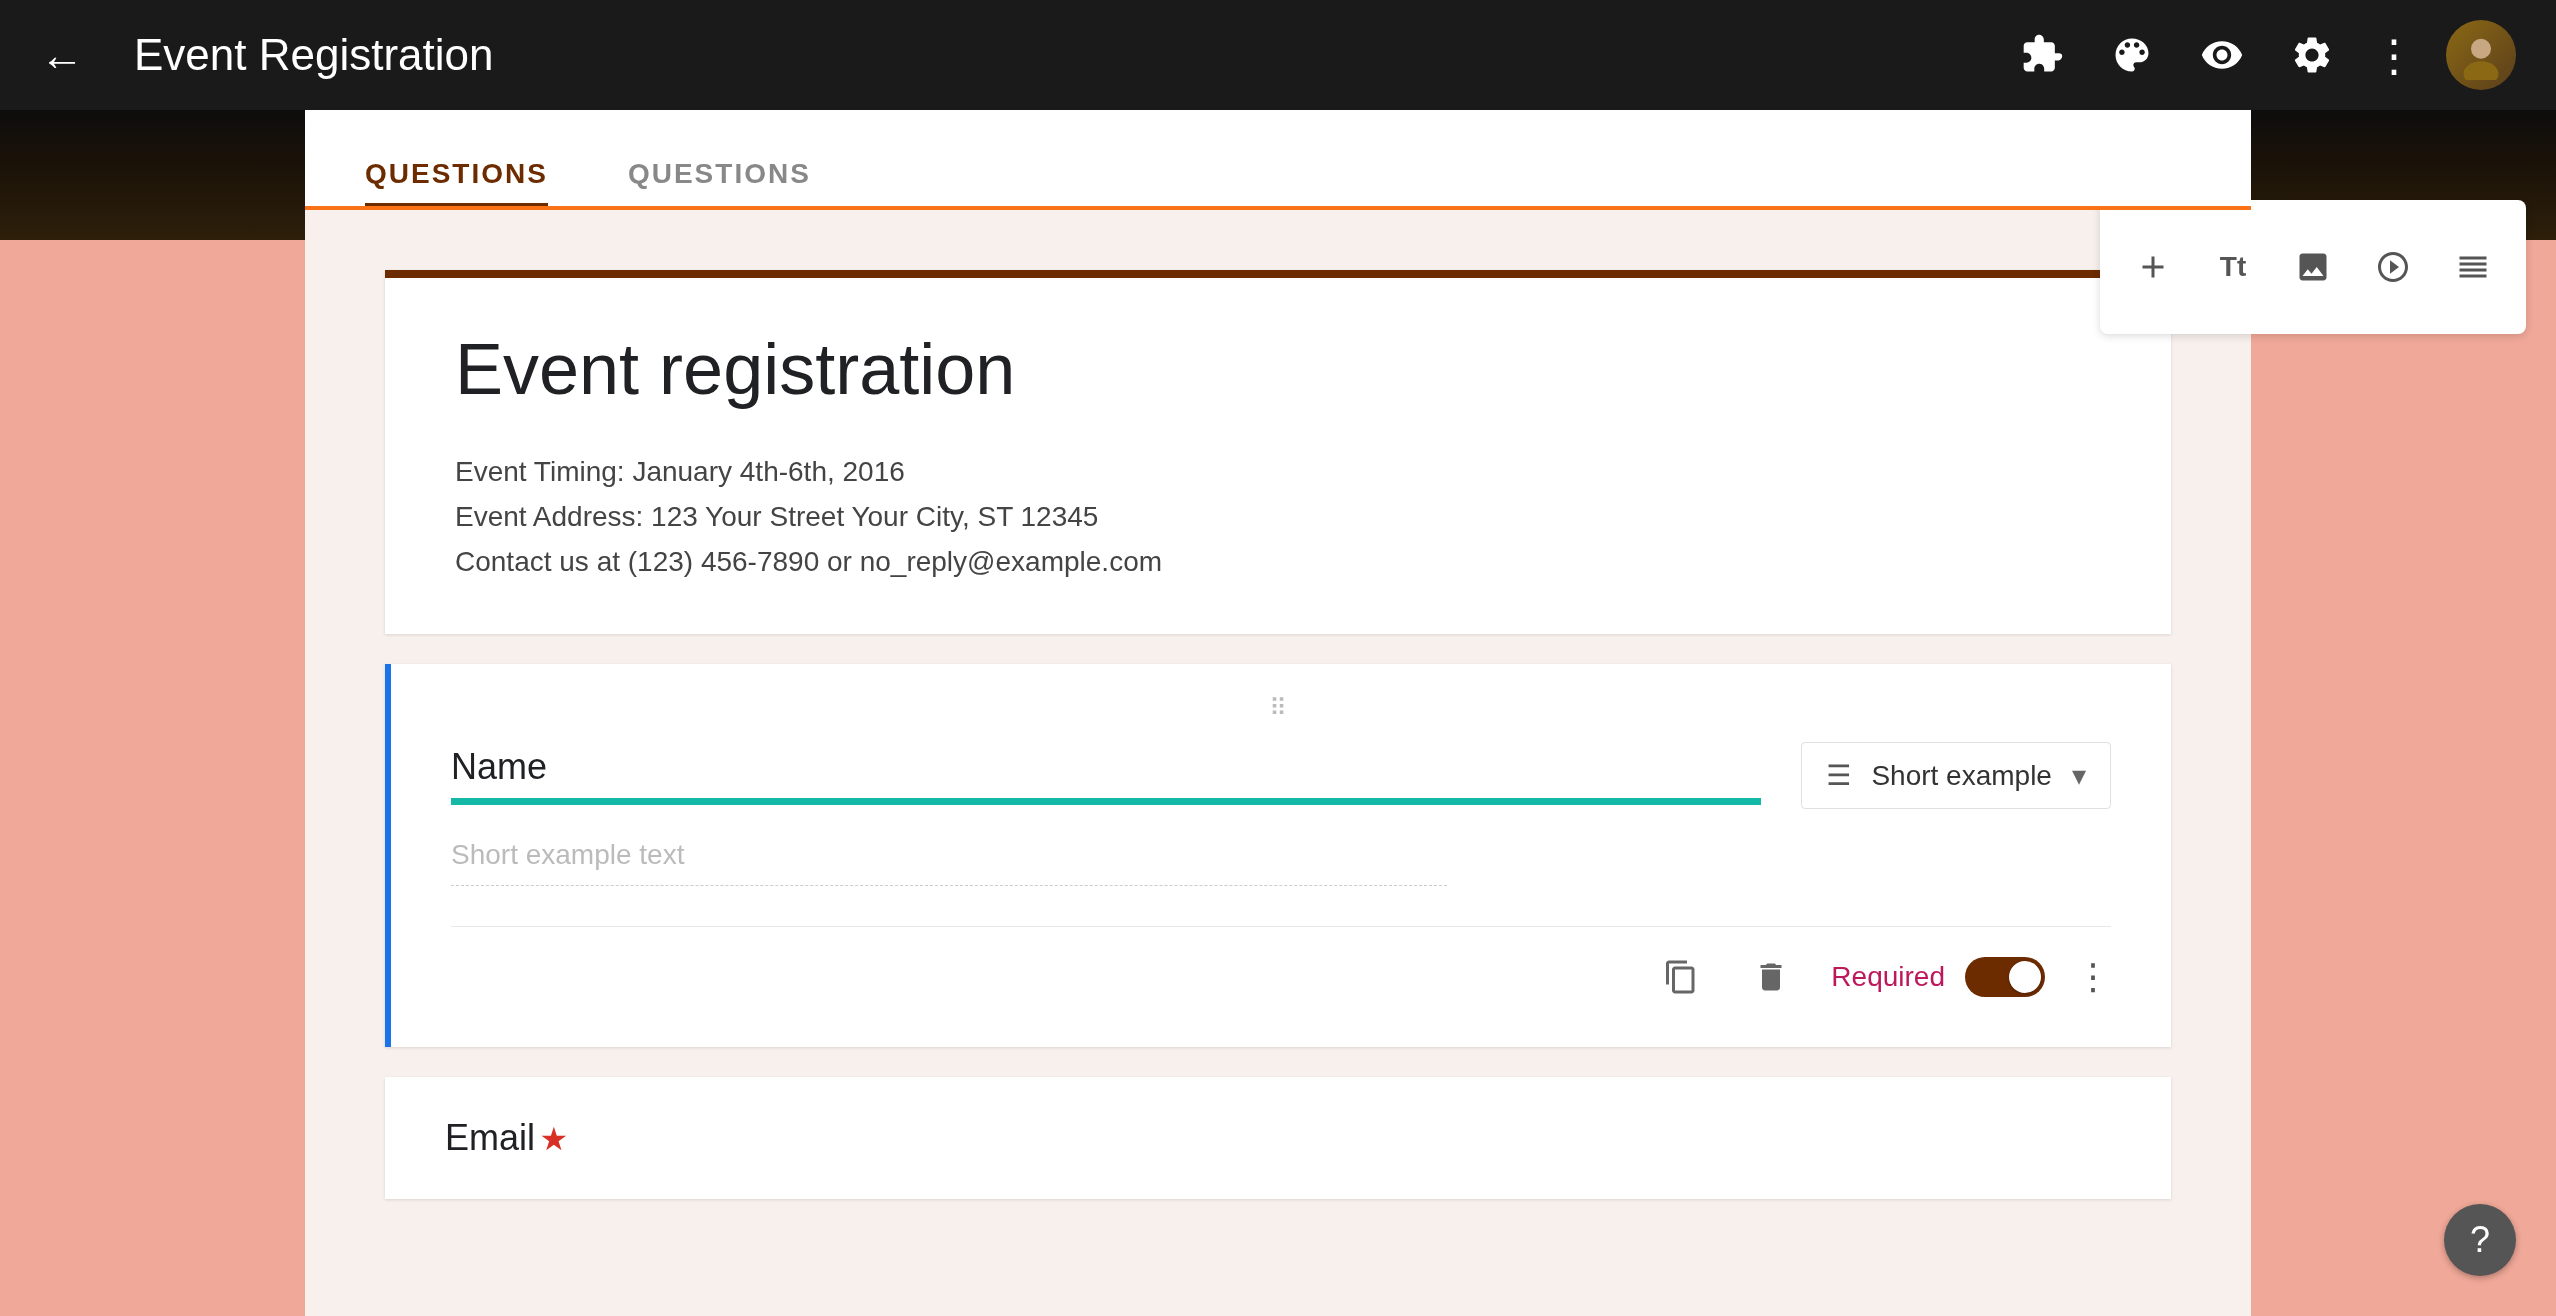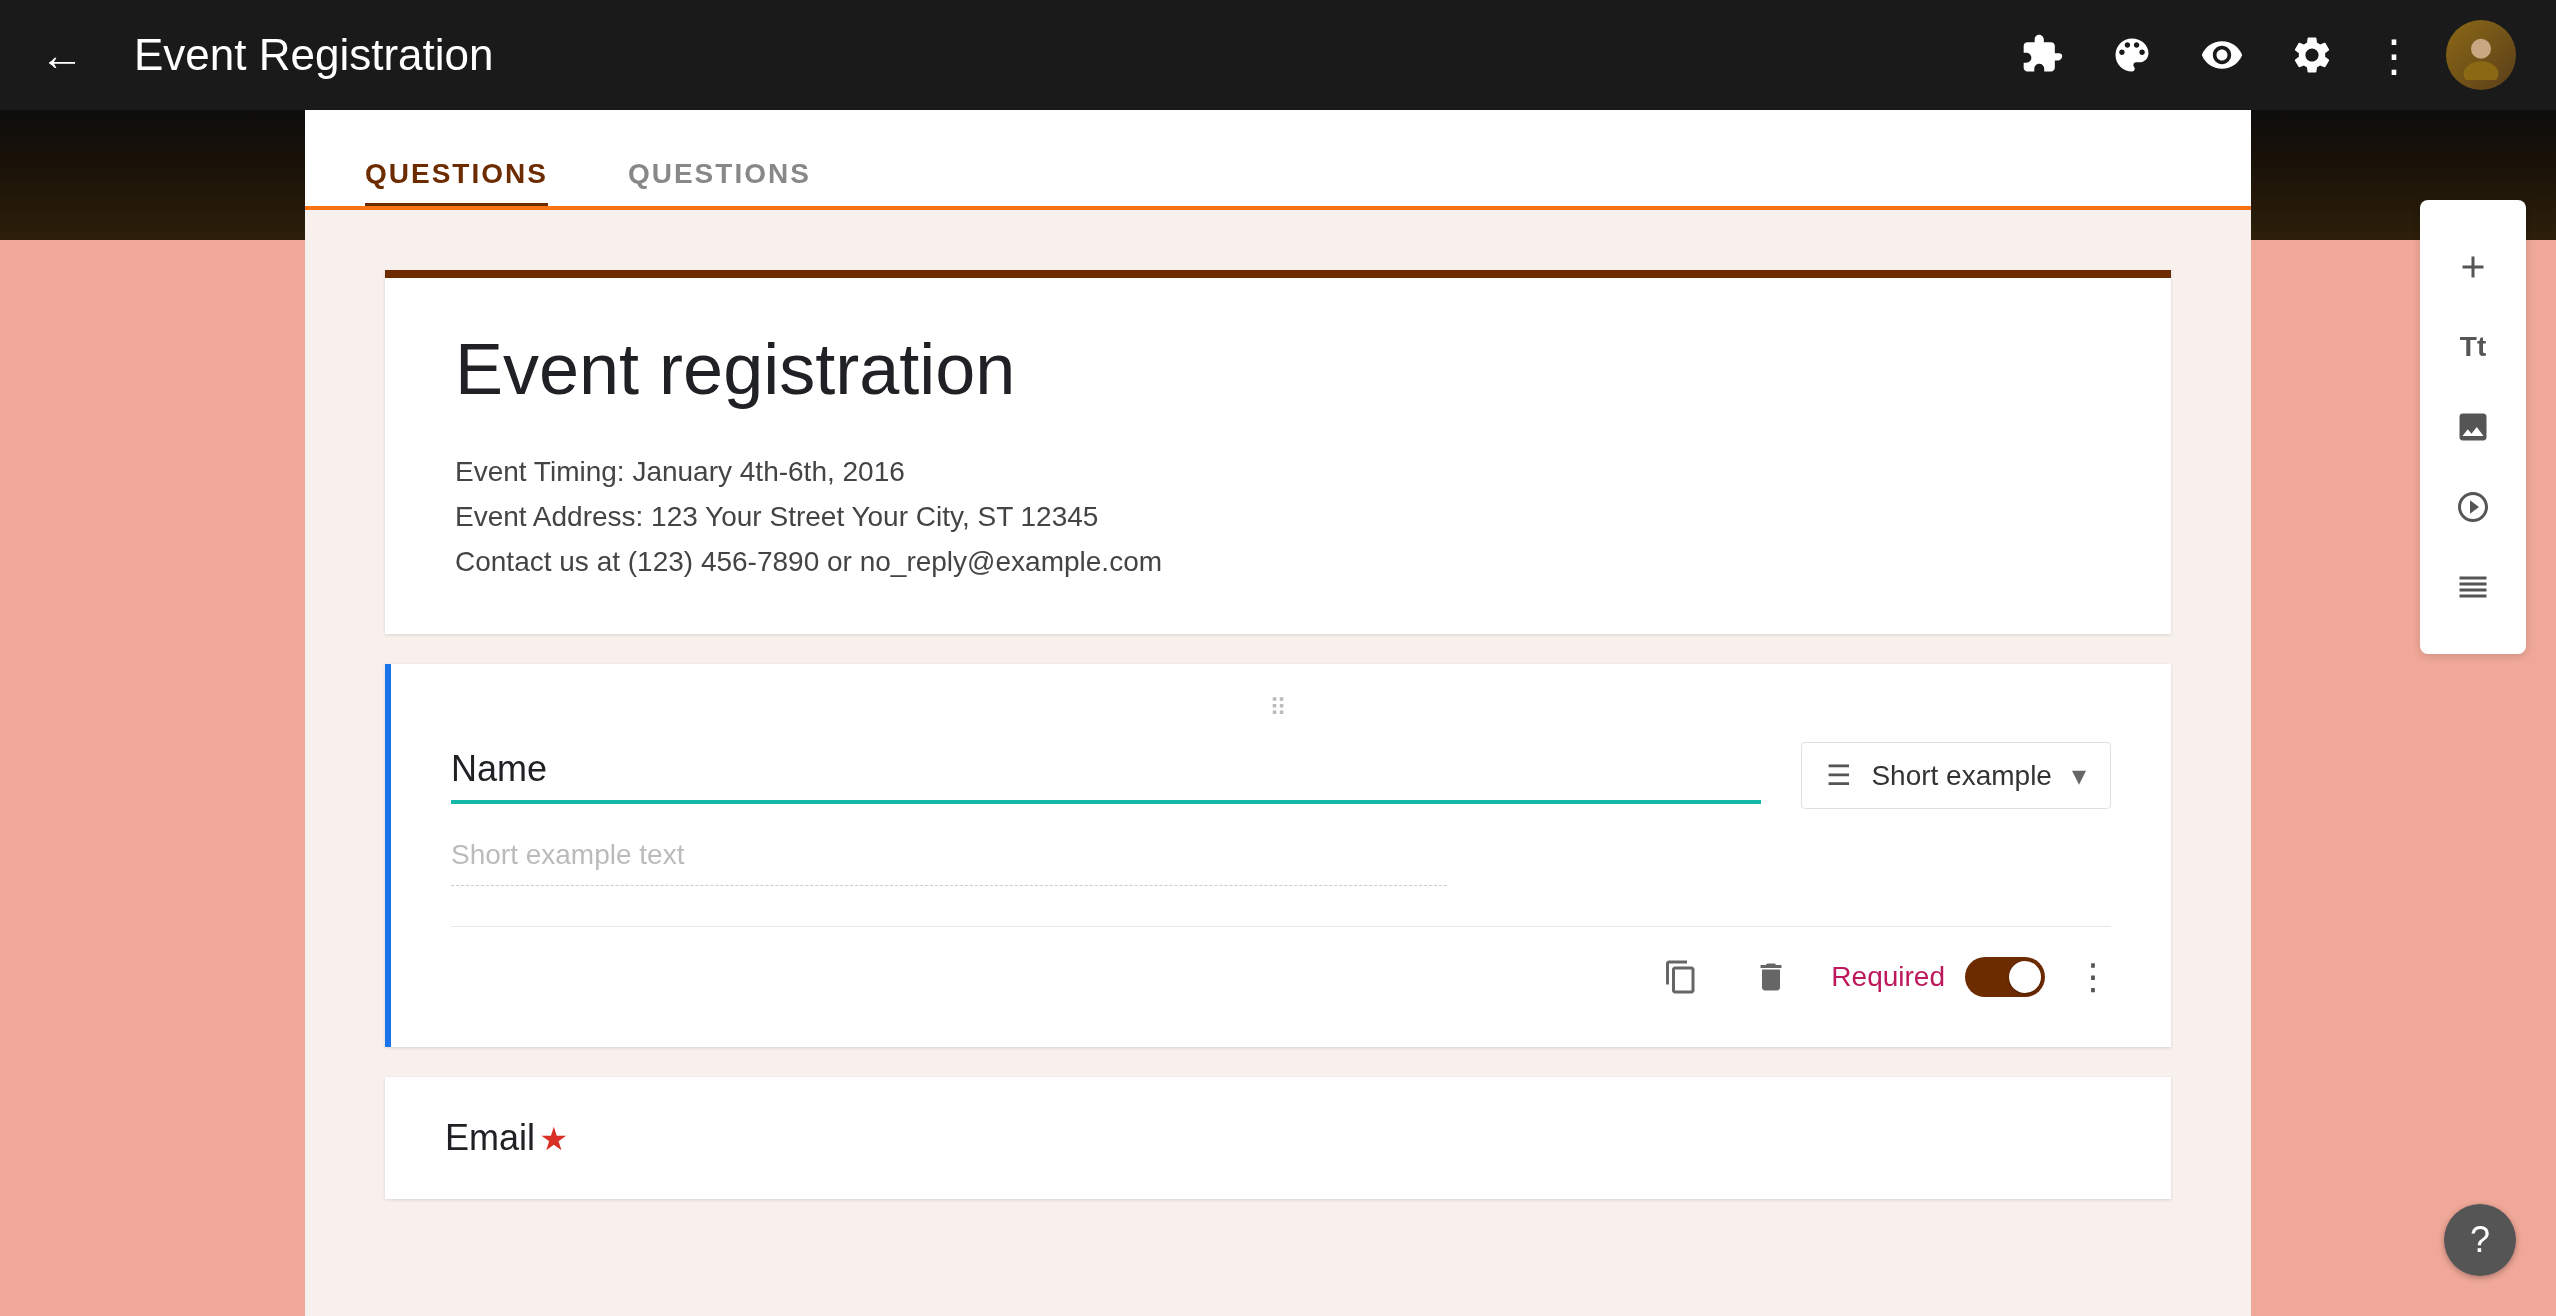--- a/index.html
+++ b/index.html
@@ -160,21 +160,21 @@
     .question-top {
       display: flex;
       align-items: center;
       gap: 40px;
       margin-bottom: 30px;
     }
     .question-input {
       flex: 1;
       font-size: 36px;
       border: none;
-      border-bottom: 4px solid #14b8a6;
+      border-bottom: 7px solid #14b8a6;
       padding-bottom: 10px;
       outline: none;
       color: #202124;
       background: transparent;
     }
     .question-type-selector {
       display: flex;
       align-items: center;
       gap: 20px;
       border: 1px solid #e0e0e0;
@@ -270,21 +270,21 @@
       color: #d93025;
       font-size: 32px;
     }
 
     
     .right-sidebar {
       position: absolute;
       right: 30px;
       top: 200px;
       display: flex;
-      flex-direction: column;
+      flex-direction: row;
       gap: 10px;
       background: white;
       border-radius: 8px;
       padding: 32px 18px;
       box-shadow: 0 2px 8px rgba(0,0,0,0.15);
     }
     .sidebar-tool {
       width: 70px;
       height: 70px;
       display: flex;

